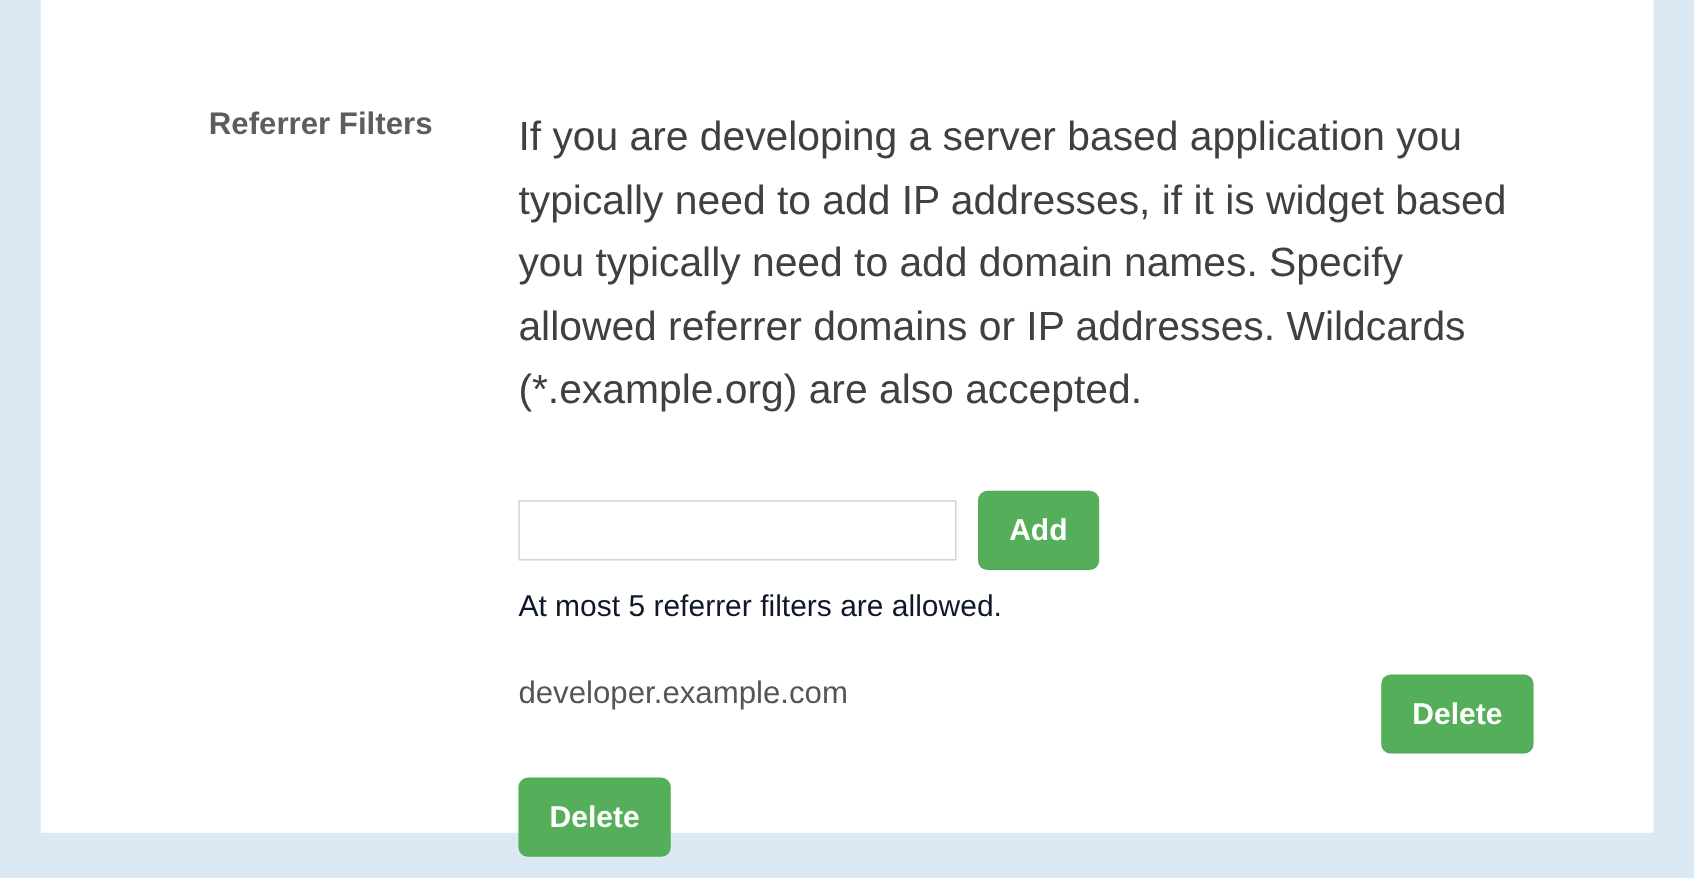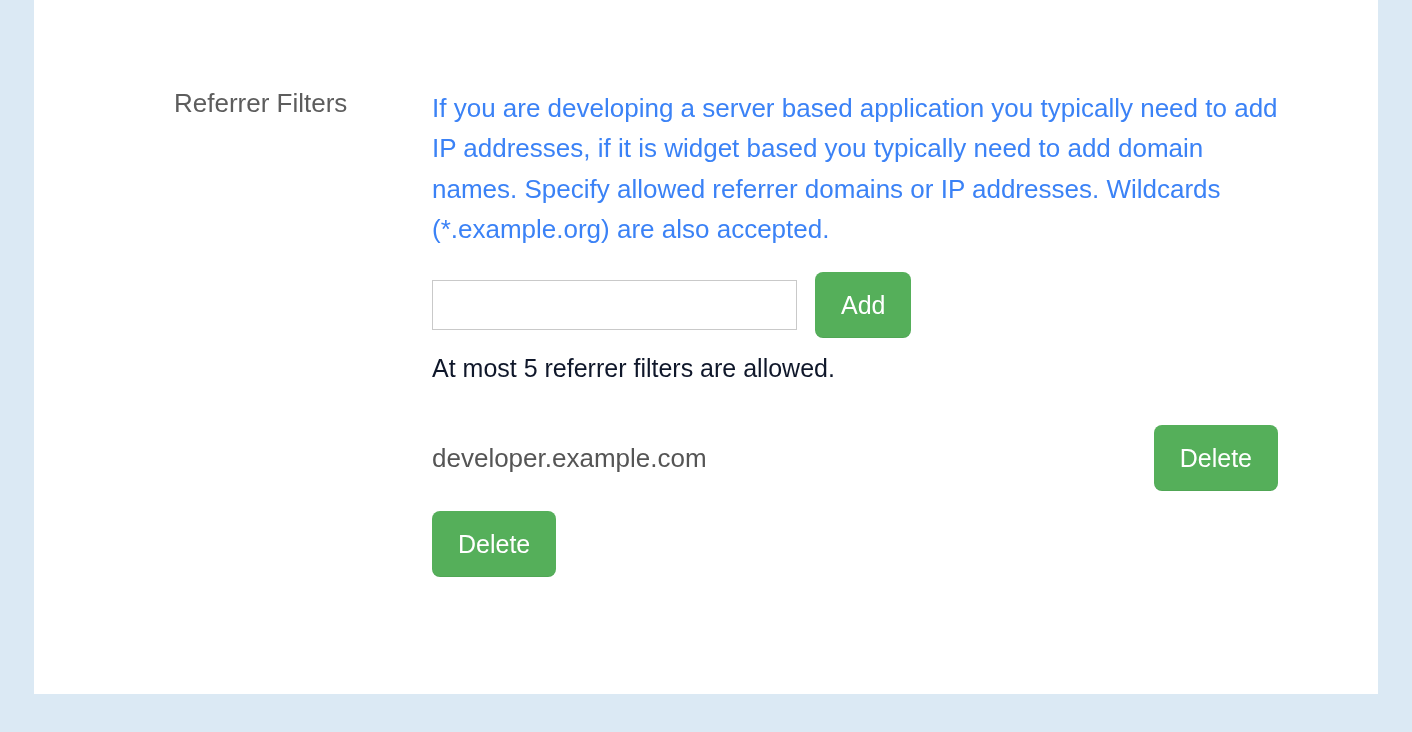--- a/index.html
+++ b/index.html
@@ -23,33 +23,33 @@
     .row {
       display: flex;
       gap: 36px;
     }
     .label-col {
       width: 222px;
       flex-shrink: 0;
     }
     .section-label {
       font-size: 26px;
-      font-weight: 400;
+      font-weight: 700;
       color: #5d5d5d;
       text-align: left;
     }
     .content-col {
       flex: 1;
       color: #555555;
     }
     .description {
-      font-size: 26px;
+      font-size: 34px;
       line-height: 1.55;
-      color: #3b82f6;
-      margin-bottom: 23px;
+      color: #404040;
+      margin-bottom: 58px;
     }
     .add-row {
       display: flex;
       align-items: center;
       gap: 18px;
       margin-bottom: 16px;
     }
     .hint {
       font-size: 25px;
       color: #0f172a;
@@ -65,34 +65,34 @@
     }
     .btn {
       display: inline-flex;
       align-items: center;
       justify-content: center;
       background: #55af5a;
       color: #ffffff;
       border: none;
       border-radius: 8px;
       font-size: 25px;
-      font-weight: 400;
+      font-weight: 700;
       padding: 0 26px;
       height: 66px;
       cursor: pointer;
       box-shadow: inset 0 -1px 0 rgba(0,0,0,0.05);
     }
     .filter-list {
       display: flex;
       flex-direction: column;
       gap: 20px;
     }
     .filter-row {
       display: flex;
-      align-items: center;
+      align-items: flex-start;
       justify-content: space-between;
     }
     .filter-value {
       font-size: 26px;
       color: #555555;
     }
     .delete-btn {
       height: 66px;
       padding: 0 26px;
       font-size: 25px;

